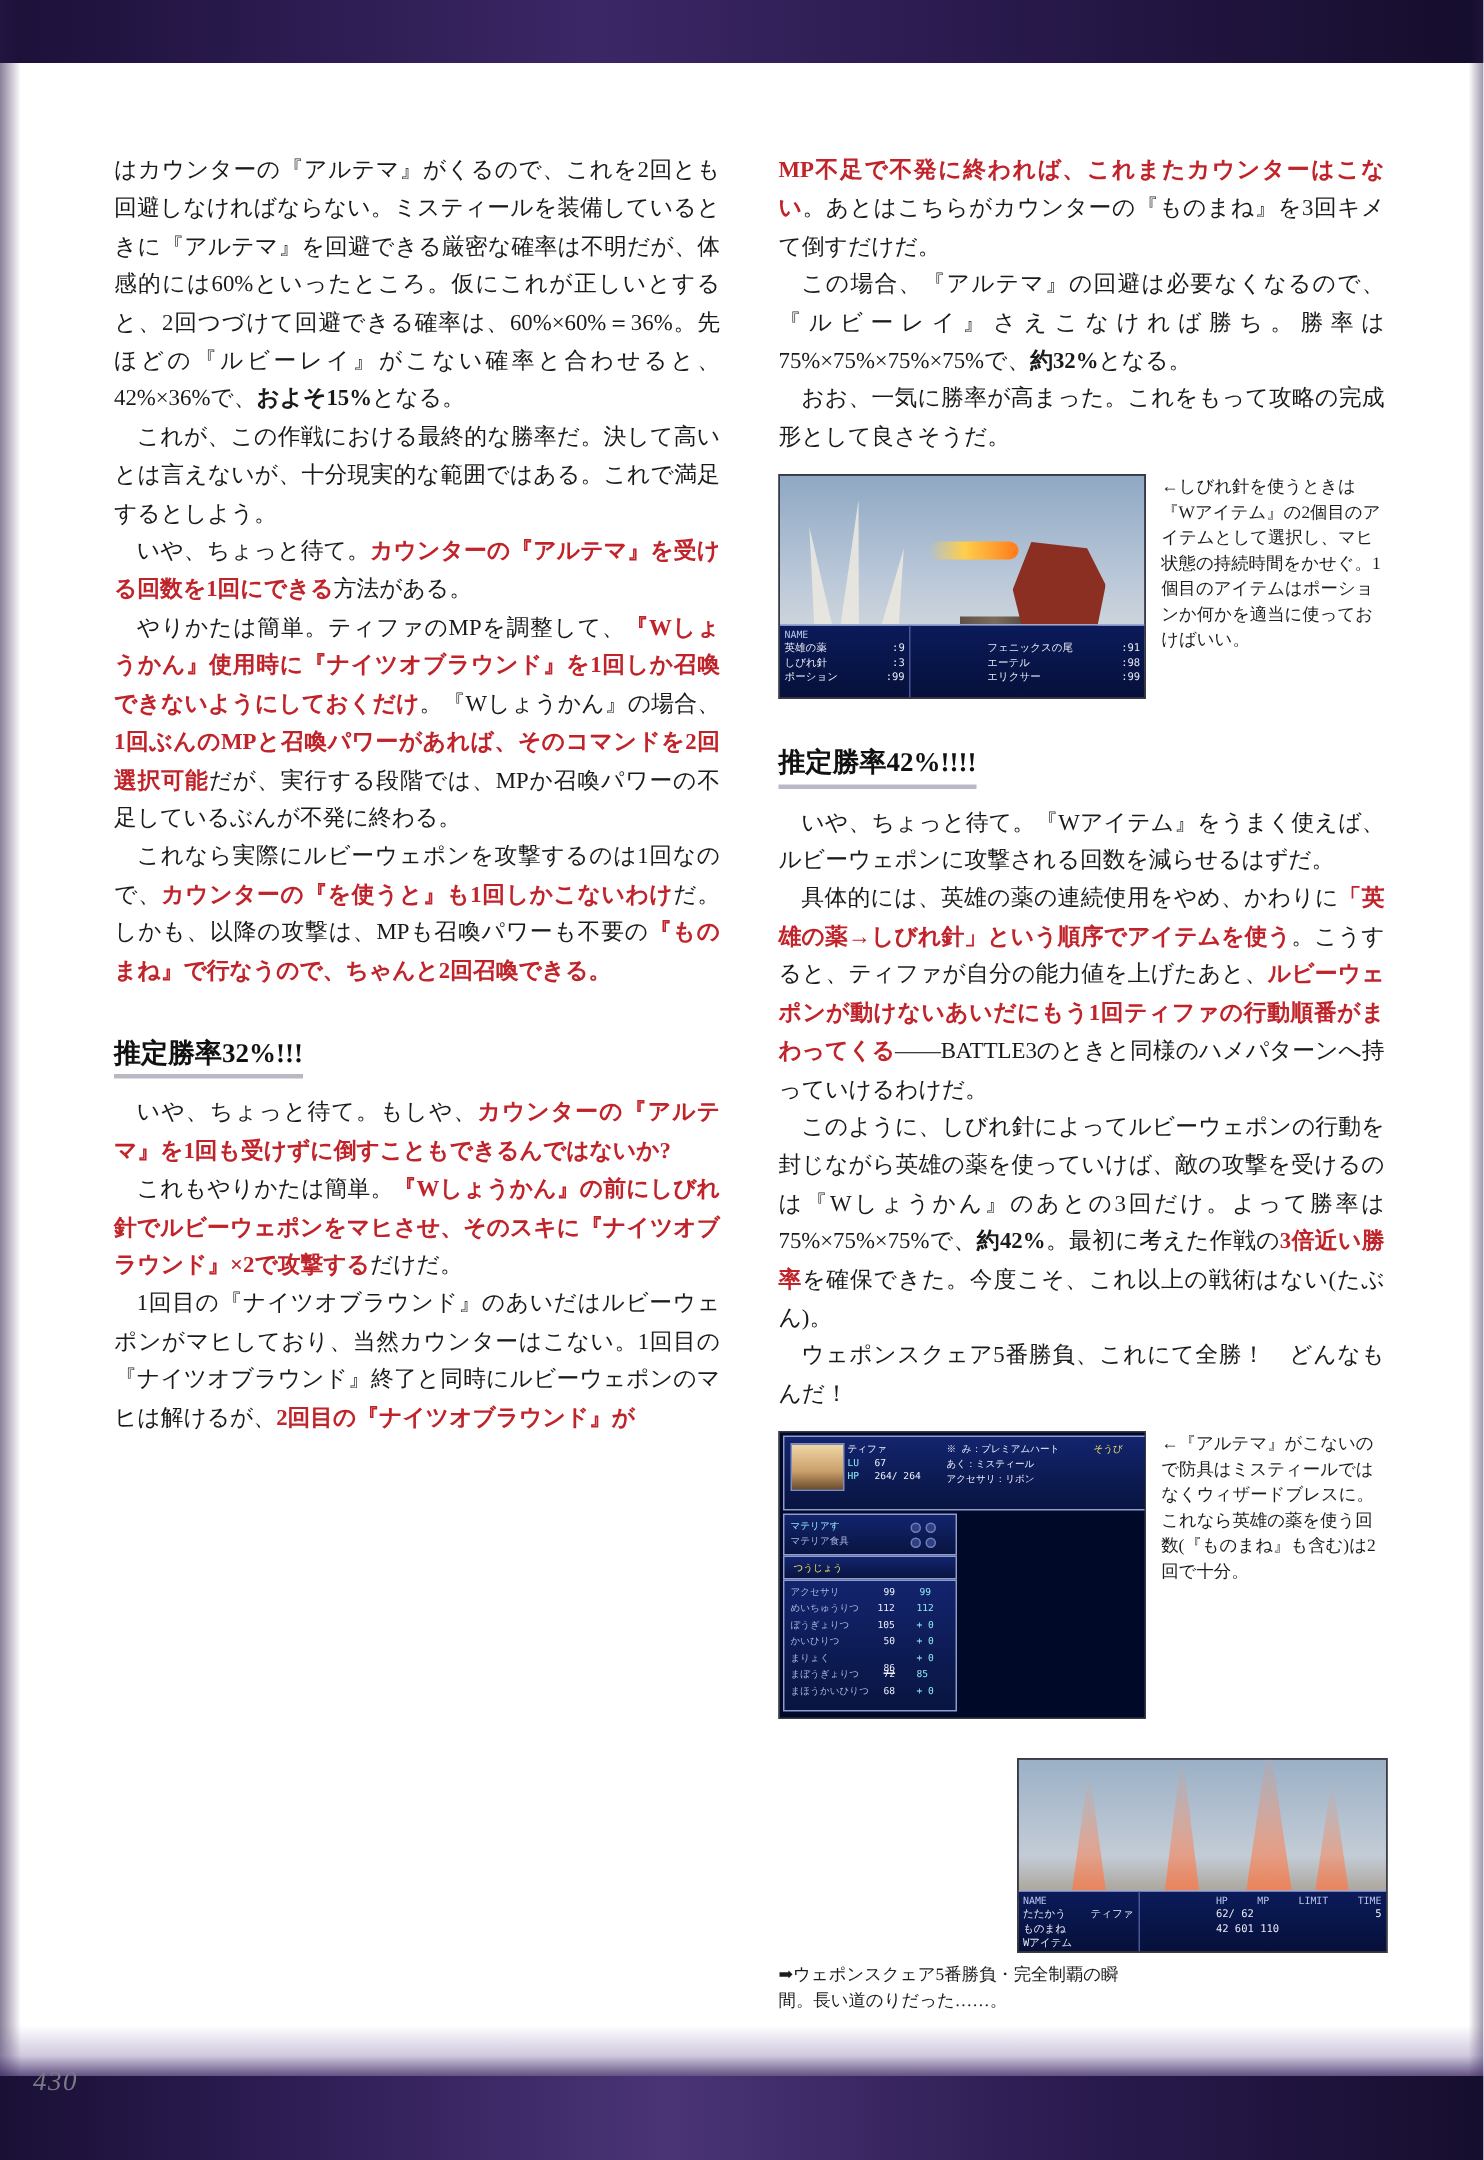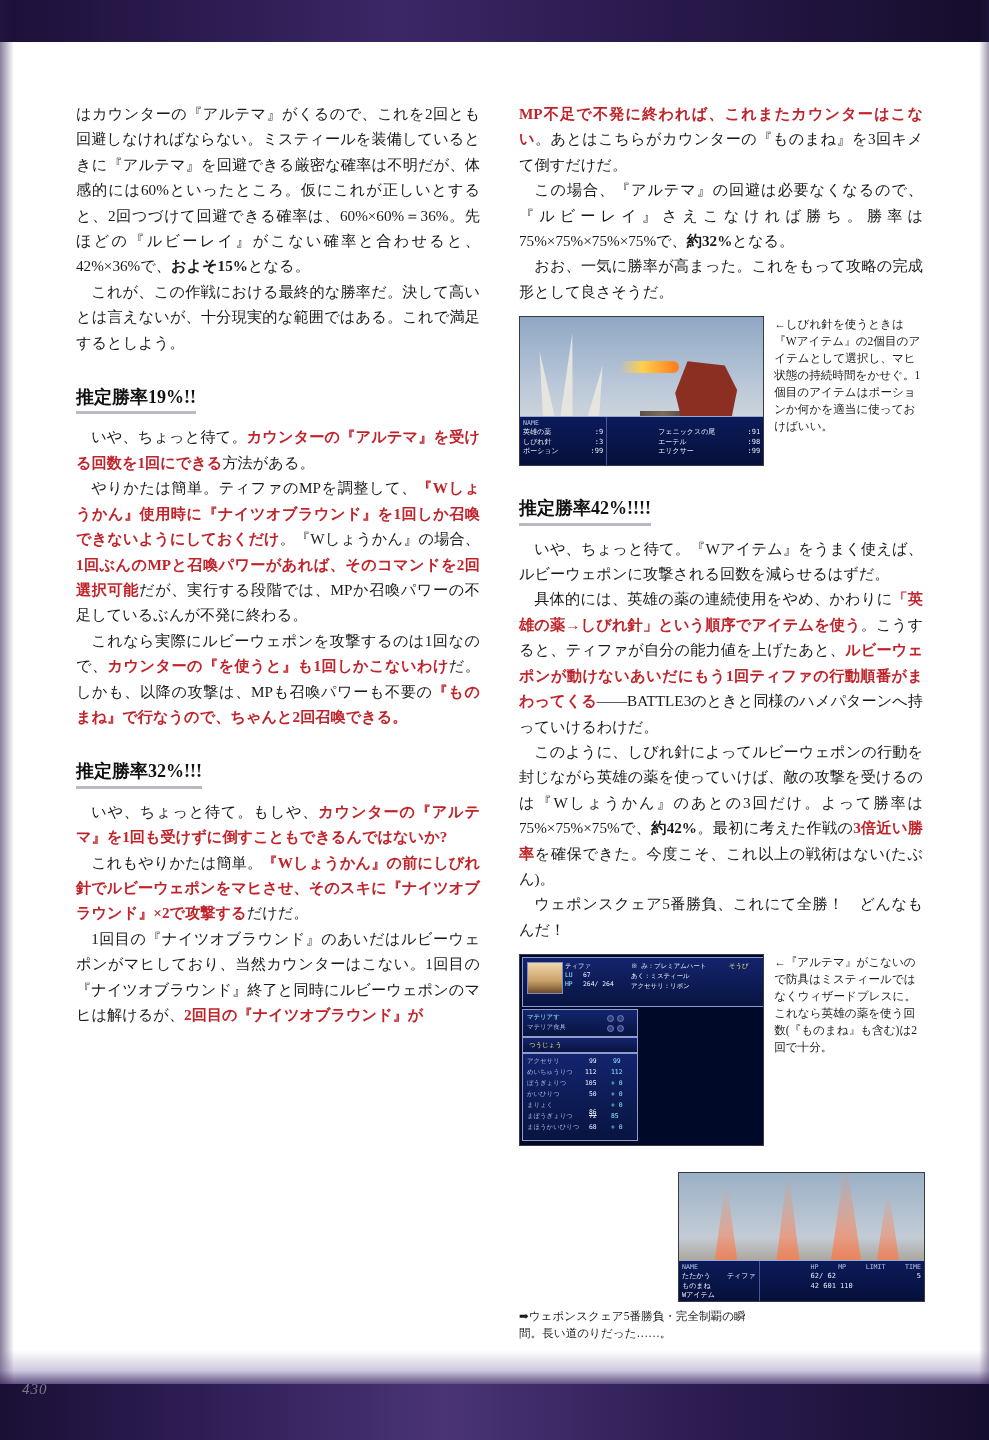--- a/index.html
+++ b/index.html
@@ -27,21 +27,21 @@
     position:absolute;left:0;top:0;width:14px;height:1440px;
     background:linear-gradient(90deg,rgba(40,25,70,0.55) 0%,rgba(255,255,255,0) 100%);
   }
   .page-right-edge{
     position:absolute;right:0;top:0;width:10px;height:1440px;
     background:linear-gradient(270deg,rgba(40,25,70,0.45) 0%,rgba(255,255,255,0) 100%);
   }
 
   .folio{
     position:absolute;left:22px;bottom:42px;
-    font-style:italic;font-size:15px;color:#7a7a86;
+    font-style:italic;font-size:18px;color:#7a7a86;
     letter-spacing:1px;
   }
 
   
   .col{
     position:absolute;top:82px;
     width:404px;
     font-size:15.2px;
     line-height:25.4px;
     color:#1a1a1a;
@@ -130,23 +130,20 @@
 <div class="page-bottom-fade"></div>
 <div class="page-bottom-band"></div>
 <div class="folio">430</div>
 
 <div class="col col-left">
 
   <p style="text-indent:0;">はカウンターの『アルテマ』がくるので、これを2回とも回避しなければならない。ミスティールを装備しているときに『アルテマ』を回避できる厳密な確率は不明だが、体感的には60%といったところ。仮にこれが正しいとすると、2回つづけて回避できる確率は、60%×60%＝36%。先ほどの『ルビーレイ』がこない確率と合わせると、42%×36%で、<span class="b">およそ15%</span>となる。</p>
 
   <p>これが、この作戦における最終的な勝率だ。決して高いとは言えないが、十分現実的な範囲ではある。これで満足するとしよう。</p>
 
-  <div class="section-wrap">
-    <h2 class="section">推定勝率19%!!</h2>
-  </div>
 
   <p>いや、ちょっと待て。<span class="red">カウンターの『アルテマ』を受ける回数を1回にできる</span>方法がある。</p>
 
   <p>やりかたは簡単。ティファのMPを調整して、<span class="red">『Wしょうかん』使用時に『ナイツオブラウンド』を1回しか召喚できないようにしておくだけ</span>。『Wしょうかん』の場合、<span class="red">1回ぶんのMPと召喚パワーがあれば、そのコマンドを2回選択可能</span>だが、実行する段階では、MPか召喚パワーの不足しているぶんが不発に終わる。</p>
 
   <p>これなら実際にルビーウェポンを攻撃するのは1回なので、<span class="red">カウンターの『を使うと』も1回しかこないわけ</span>だ。しかも、以降の攻撃は、MPも召喚パワーも不要の<span class="red">『ものまね』で行なうので、ちゃんと2回召喚できる。</span></p>
 
 
 
   <div class="section-wrap">

